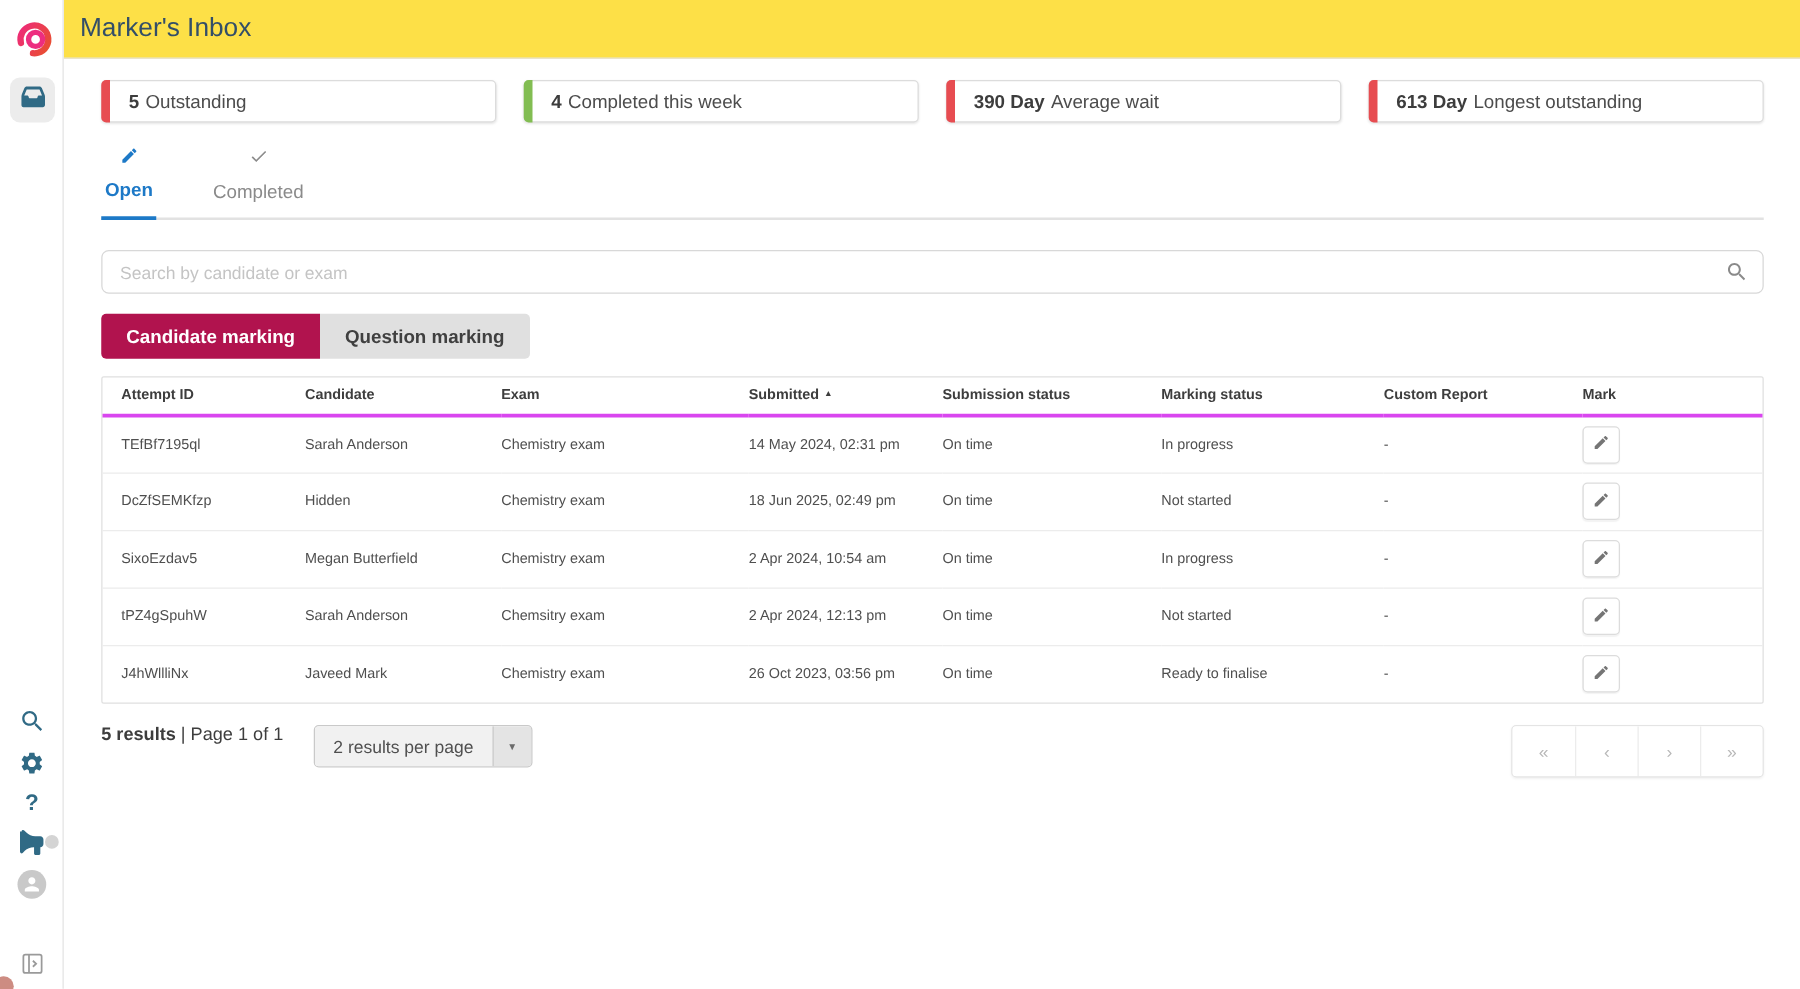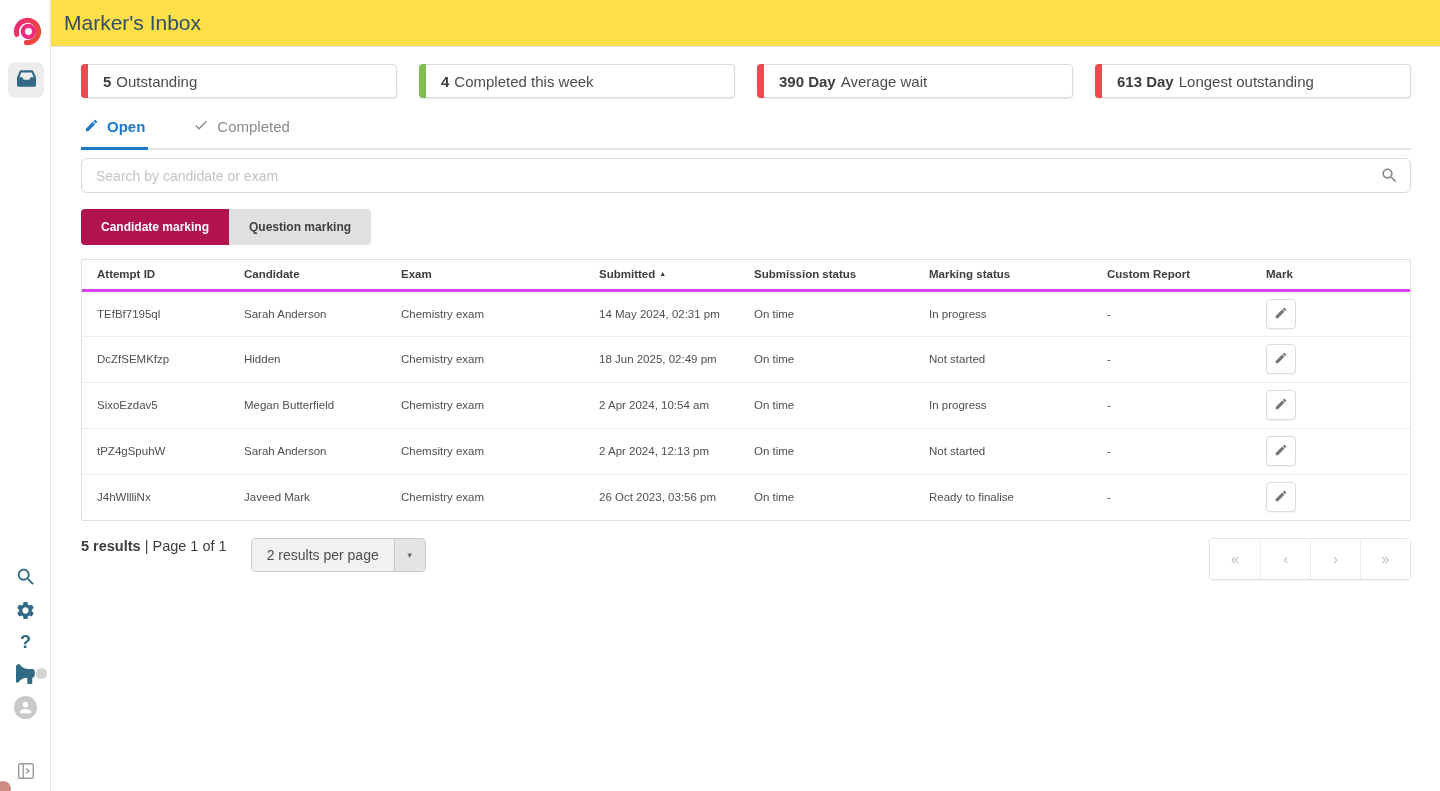--- a/index.html
+++ b/index.html
@@ -37,35 +37,35 @@
     border-radius:4px; box-shadow:0 1px 2px rgba(0,0,0,.10); position:relative;
     display:flex; align-items:center; padding-left:21px; font-size:15px; color:#4c4c4c; }
   .stat-card::before { content:""; position:absolute; left:-1px; top:-1px; bottom:-1px;
     width:7px; border-radius:4px 0 0 4px; background:var(--accent); }
   .stat-value { font-weight:700; color:#3d3d3d; margin-right:5px; }
 
   
   .tabs { display:flex; margin-top:19px; border-bottom:2px solid #e2e2e2; }
   .tab { display:flex; align-items:center; gap:8px; padding:0 3px 11px 3px; margin-right:42px;
     font-size:15px; color:#8a8a8a; cursor:pointer; border-bottom:3px solid transparent;
-    margin-bottom:-2px; }
+    margin-bottom:-2px;flex-direction:column; }
   .tab.active { color:#1d79c7; font-weight:700; border-bottom-color:#1d79c7; }
 
   
-  .search-wrap { position:relative; margin-top:8px; }
+  .search-wrap { position:relative; margin-top:24px; }
   .search-input { width:100%; height:35px; border:1px solid #d8d8d8; border-radius:6px;
     padding:0 42px 0 14px; font-size:14px; color:#444; outline:none;
     font-family:"Liberation Sans", sans-serif; }
   .search-input::placeholder { color:#c4c4c4; }
   .search-ico { position:absolute; right:12px; top:8px; }
 
   
   .toggle { display:flex; margin-top:16px; }
   .toggle-btn { height:36px; display:flex; align-items:center; padding:0 20px;
-    font-size:12px; font-weight:700; cursor:pointer; }
+    font-size:15px; font-weight:700; cursor:pointer; }
   .toggle-btn.active { background:#b1134e; color:#fff; border-radius:4px 0 0 4px; }
   .toggle-btn.inactive { background:#e0e0e0; color:#404040; border-radius:0 4px 4px 0; }
 
   
   .tbl { margin-top:14px; border:1px solid #e0e0e0; border-radius:2px; background:#fff; }
   table { width:100%; border-collapse:collapse; table-layout:fixed; }
   col.c1{width:162px} col.c2{width:157px} col.c3{width:198px} col.c4{width:155px}
   col.c5{width:175px} col.c6{width:178px} col.c7{width:159px} col.c8{width:144px}
   th { text-align:left; font-size:11.5px; font-weight:700; color:#3d3d3d;
     height:30px; border-bottom:3px solid #d946ef; padding:0; }

